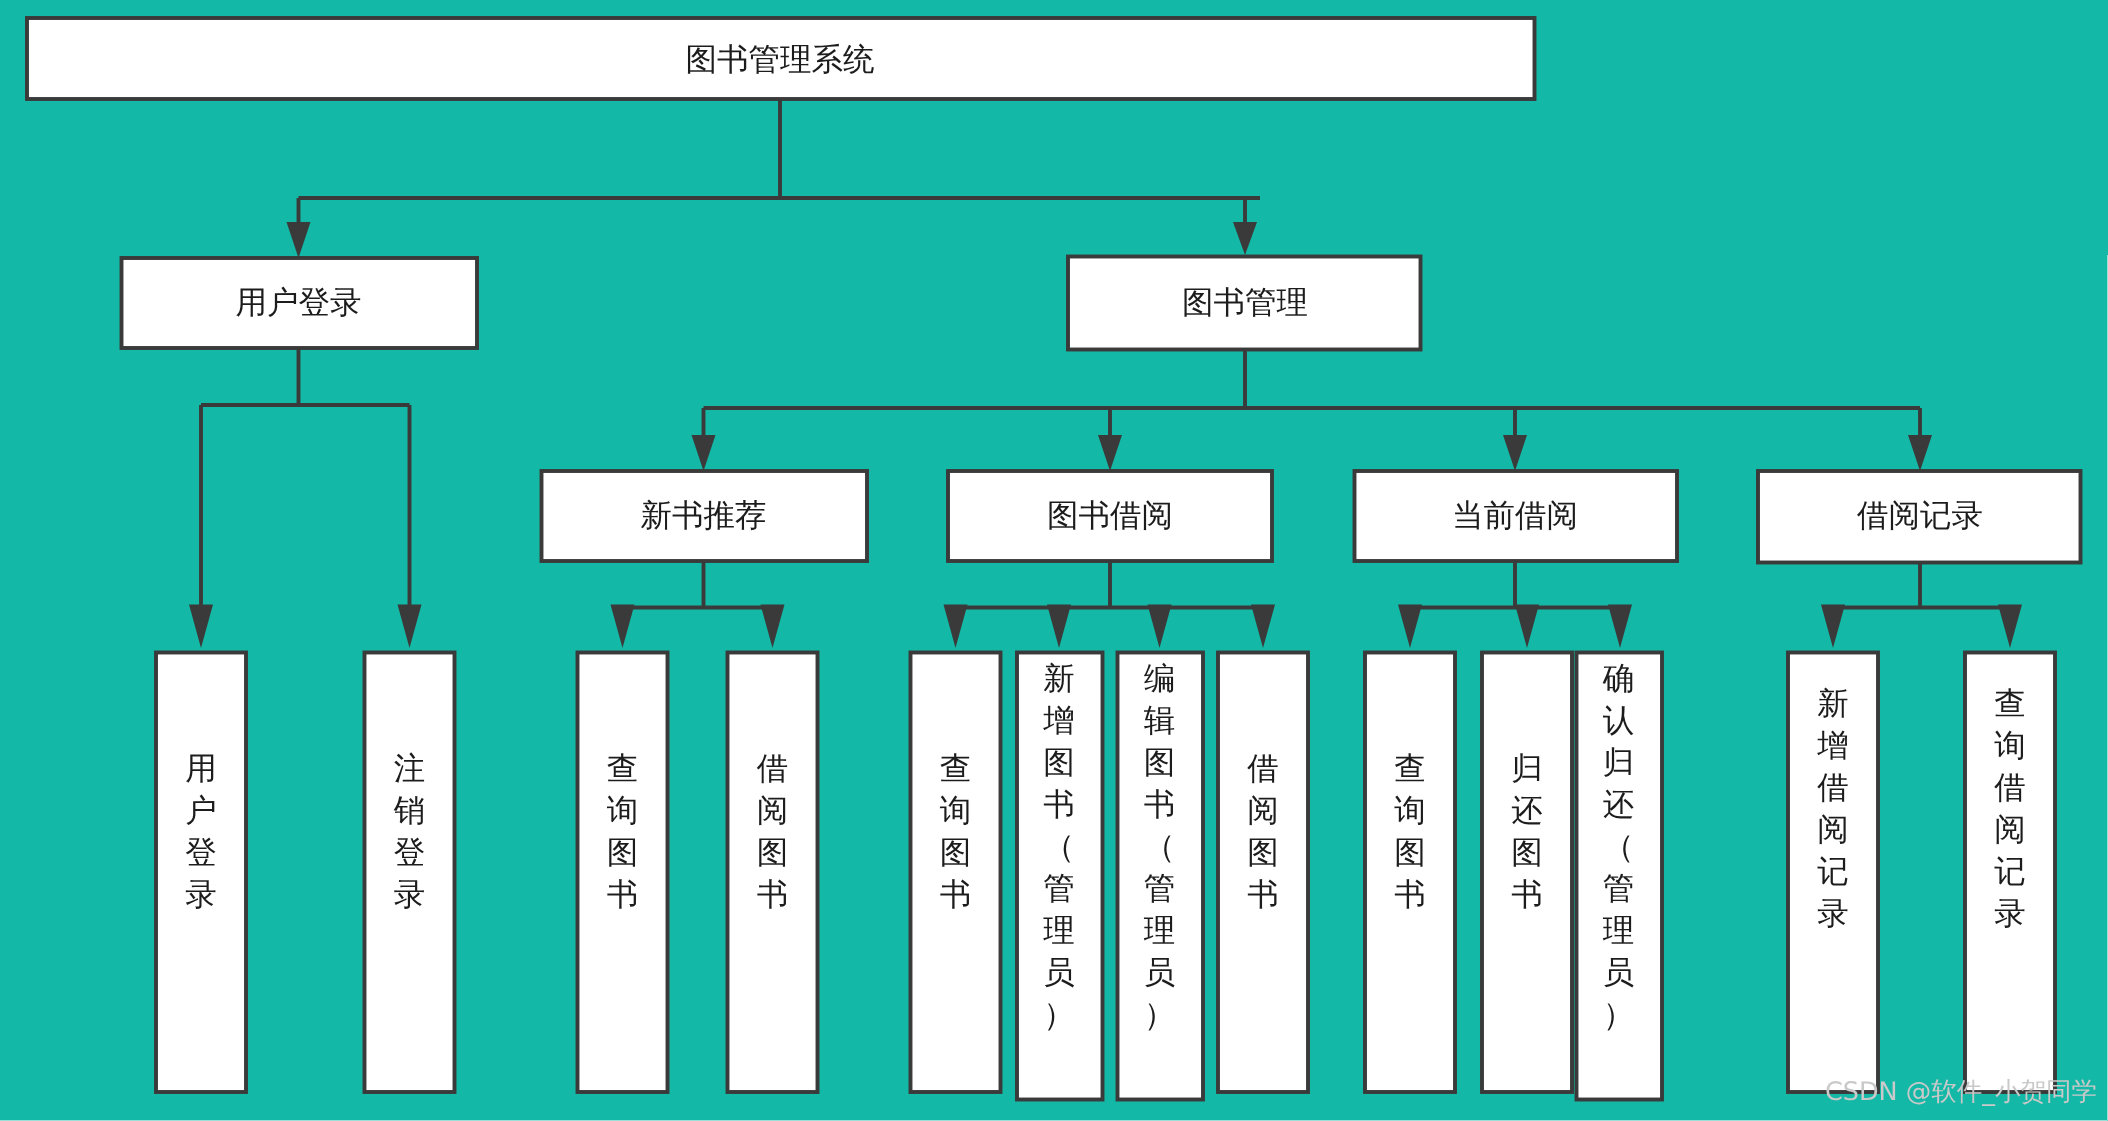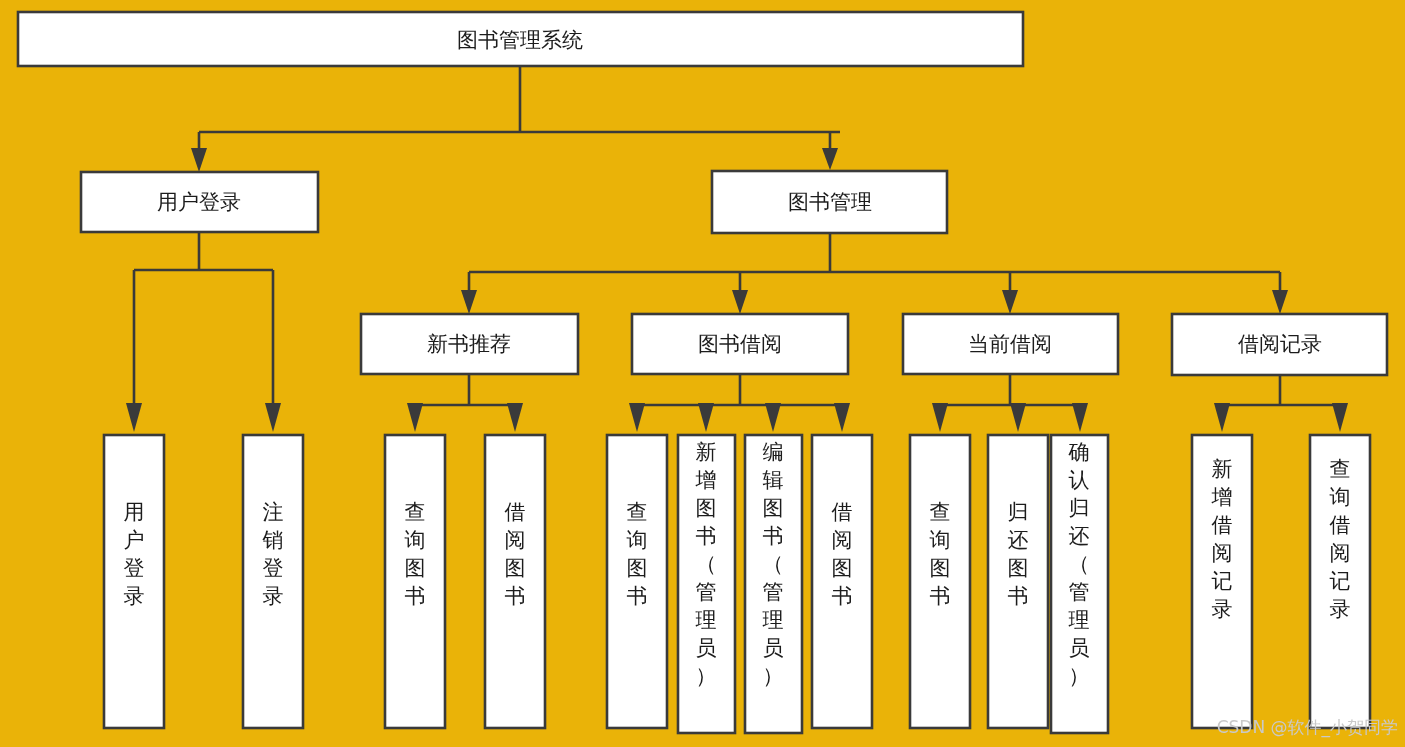--- a/index.html
+++ b/index.html
@@ -7,21 +7,21 @@
     padding: 0;
     background: #ffffff;
   }
   body {
     font-family: "DejaVu Sans", "Liberation Sans", sans-serif;
   }
   #diagram-root {
     position: relative;
     width: 1405px;
     height: 747px;
-    background: #eab308;
+    background: #14b8a6;
     overflow: hidden;
   }
   svg.diagram-canvas {
     position: absolute;
     left: 0;
     top: 0;
     width: 1405px;
     height: 747px;
   }
   .node-box {

